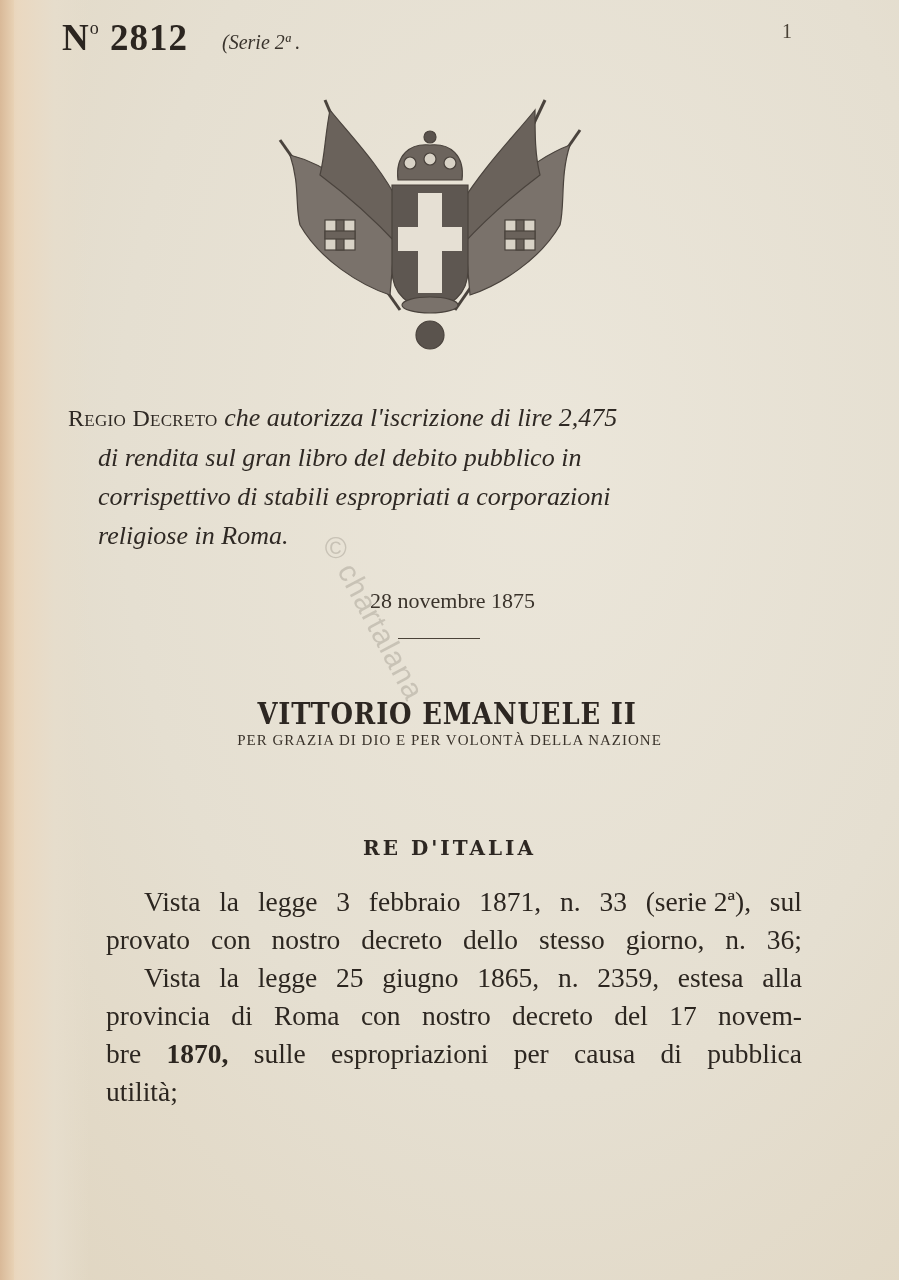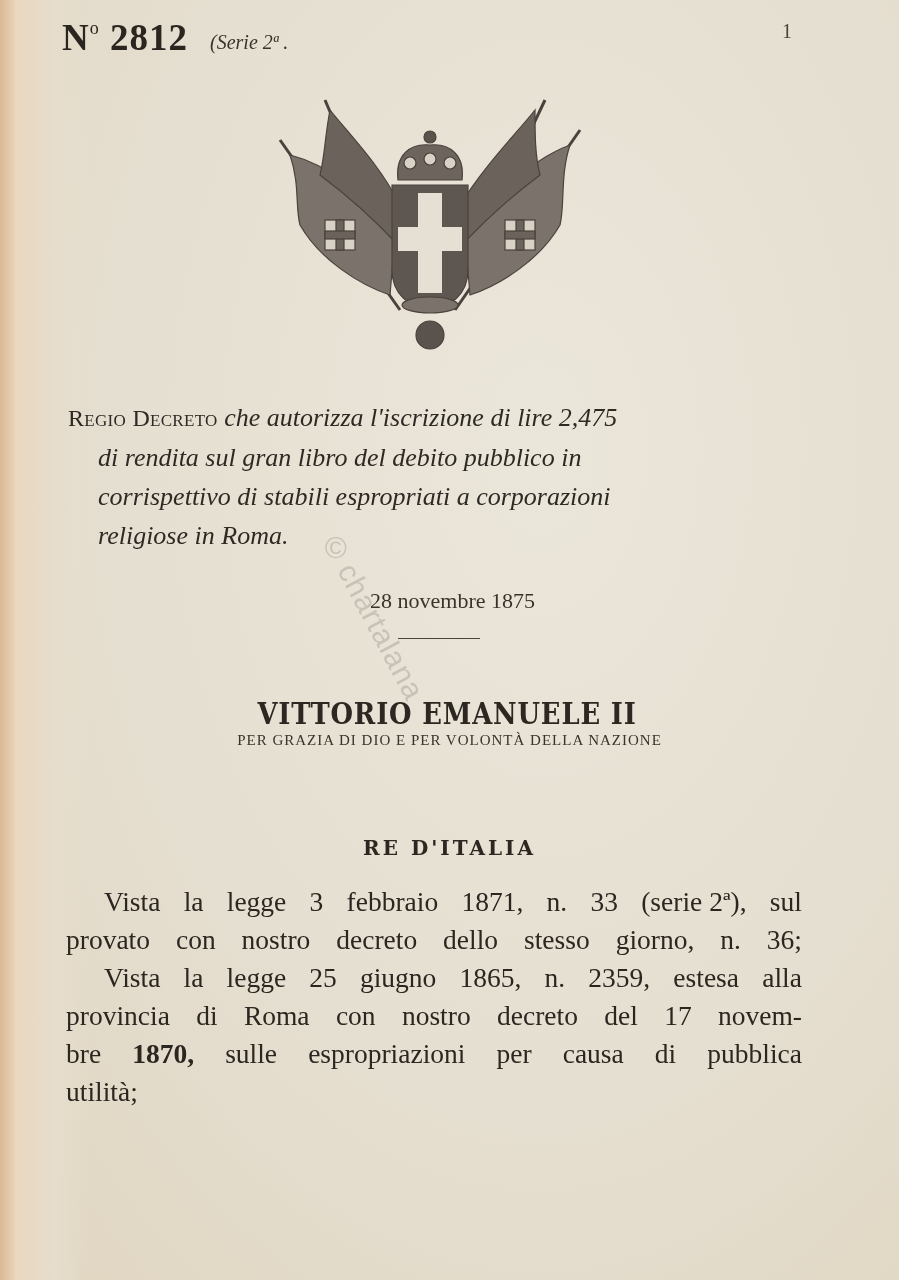--- a/index.html
+++ b/index.html
@@ -20,21 +20,21 @@
       position: absolute; left: 0; top: 0; width: 14px; height: 1280px;
       background: linear-gradient(90deg, #d9b998, #e8d2b5);
     }
     .header-number {
       position: absolute; left: 62px; top: 16px;
       font-family: "Liberation Serif", serif; font-weight: bold;
       font-size: 37px; letter-spacing: 1px; color: #2b2520; text-align: center;
     }
     .header-number .sup { font-size: 18px; vertical-align: 16px; font-weight: normal; }
     .header-serie {
-      position: absolute; left: 210px; top: 31px;
+      position: absolute; left: 222px; top: 31px;
       font-family: "Liberation Serif", serif; font-style: italic;
       font-size: 20px; color: #3a342d;
     }
     .page-number {
       position: absolute; left: 782px; top: 20px;
       font-family: "Liberation Serif", serif; font-size: 20px; color: #4a4236;
     }
     .emblem {
       position: absolute; left: 270px; top: 95px; width: 320px; height: 270px;
     }
@@ -71,21 +71,21 @@
     .king-title {
       position: absolute; left: 0; width: 899px; top: 804px; text-align: center;
       font-family: "DejaVu Serif", serif; font-weight: bold;
       font-size: 20px; letter-spacing: 3px; color: #2d2722; margin-top: 32px;
     }
     .body-text {
       position: absolute; left: 66px; top: 883px; width: 736px;
       font-family: "Liberation Serif", serif; font-size: 27.5px; line-height: 38px;
       color: #2c2620;
     }
-    .body-text .line { display: flex; justify-content: space-between; white-space: nowrap; }
+    .body-text .line { display: flex; justify-content: space-between; white-space: nowrap; margin-left: 40px; }
     .body-text .line.first { padding-left: 38px; }
     .body-text .line.last { justify-content: flex-start; }
     .watermark {
       position: absolute; left: 346px; top: 530px;
       transform: rotate(62deg); transform-origin: 0 0;
       font-family: "Liberation Sans", sans-serif; font-size: 30px;
       color: rgba(120,110,100,0.28); white-space: nowrap; letter-spacing: 1px;
     }
     .watermark .c { display: inline-block; transform: rotate(-62deg); margin-right: 8px; }
   </style>

